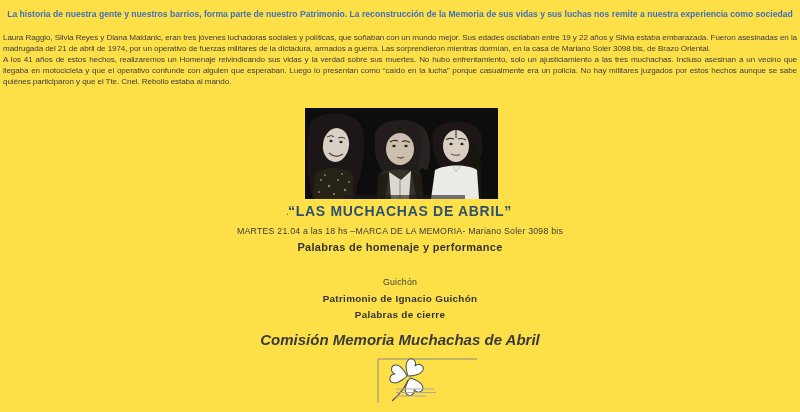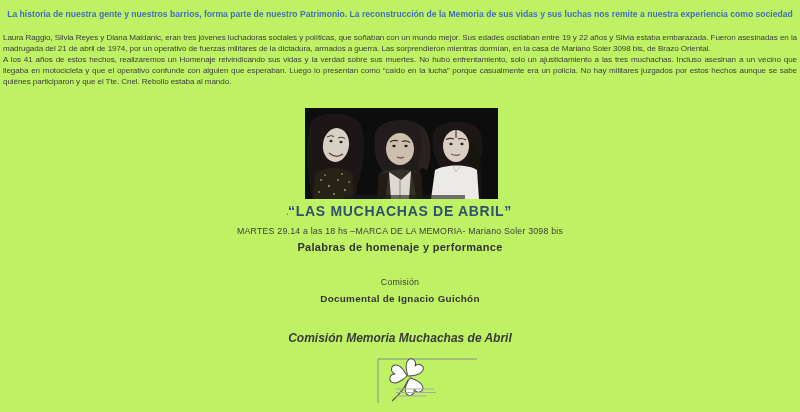--- a/index.html
+++ b/index.html
@@ -1,17 +1,17 @@
 <!DOCTYPE html>
 <html><head>
 <meta charset="utf-8">
 <style>
   html,body{margin:0;padding:0;background:#ffffff;}
   #page{
-    position:relative;width:800px;height:412px;background:#bef264;overflow:hidden;
+    position:relative;width:800px;height:412px;background:#fde047;overflow:hidden;
     font-family:"Liberation Sans",sans-serif;color:#3d3d3d;
   }
   .header-line{
     position:absolute;top:9px;left:0;width:100%;text-align:center;
     font-size:8.6px;font-weight:bold;color:#4270b8;letter-spacing:0px;
   }
   .body-text{
     position:absolute;top:32px;left:3px;width:794px;
     font-size:8.1px;line-height:11px;letter-spacing:-0.1px;
     text-align:justify;color:#3d3d3d;
@@ -24,21 +24,21 @@
   .cline{position:absolute;left:0;width:100%;text-align:center;color:#3d3d3d;}
   .caption{top:203px;font-size:14px;letter-spacing:0.7px;color:#30506f;font-weight:bold;}
   .stray-dot{position:absolute;left:286px;top:206px;font-size:10px;color:#666;}
   .event-line{font-size:8.8px;letter-spacing:0.2px;}
   .ev1{top:226px;}
   .ev1d{top:241px;font-size:11px;font-weight:bold;letter-spacing:0.3px;color:#333;}
   .ev2a{top:265px;}
   .ev2b{top:277px;}
   .ev2d1{top:293px;font-size:9.9px;font-weight:bold;letter-spacing:0.3px;color:#333;}
   .ev2d2{top:309px;font-size:9.9px;font-weight:bold;letter-spacing:0.3px;color:#333;}
-  .signature{top:331px;font-size:12px;font-weight:bold;font-style:italic;color:#3a3a3a;}
+  .signature{top:331px;font-size:15px;font-weight:bold;font-style:italic;color:#3a3a3a;}
   .logo{position:absolute;left:374px;top:356px;width:106px;height:54px;}
 </style>
 </head>
 <body>
 
 <div id="page">
 
   <div class="header-line">La historia de nuestra gente y nuestros barrios,  forma parte de nuestro Patrimonio.  La reconstrucción de la Memoria de sus vidas y sus luchas nos remite a nuestra experiencia como sociedad</div>
 
   <div class="body-text">
@@ -111,25 +111,26 @@
         </g>
 
         <rect x="40" y="87" width="120" height="4" fill="#1a1a1a" opacity="0.6"></rect>
       </g>
     </svg>
   </div>
 
   <div class="cline caption">“LAS MUCHACHAS DE ABRIL”</div>
   <div class="stray-dot">.</div>
 
-  <div class="cline event-line ev1">MARTES 29.14  a las 18 hs –MARCA DE LA MEMORIA-  Mariano Soler 3098 bis</div>
+  <div class="cline event-line ev1">MARTES 21.04  a las 18 hs –MARCA DE LA MEMORIA-  Mariano Soler 3098 bis</div>
   <div class="cline ev1d">Palabras de homenaje y performance</div>
 
-  <div class="cline event-line ev2b">Comisión</div>
-  <div class="cline ev2d1">Documental de Ignacio Guichón</div>
+  <div class="cline event-line ev2b">Guichón</div>
+  <div class="cline ev2d1">Patrimonio de Ignacio Guichón</div>
+  <div class="cline ev2d2">Palabras de cierre</div>
 
   <div class="cline signature">Comisión Memoria Muchachas de Abril</div>
 
   <div class="logo">
     <svg width="106" height="54" viewBox="0 0 106 54">
 
       <path d="M4,3 H103" stroke="#8a8a8a" stroke-width="1" fill="none"></path>
       <path d="M4,3 V47" stroke="#8a8a8a" stroke-width="1" fill="none"></path>
 
       <g stroke="#4f4f4f" stroke-width="1" fill="#ffffff">

